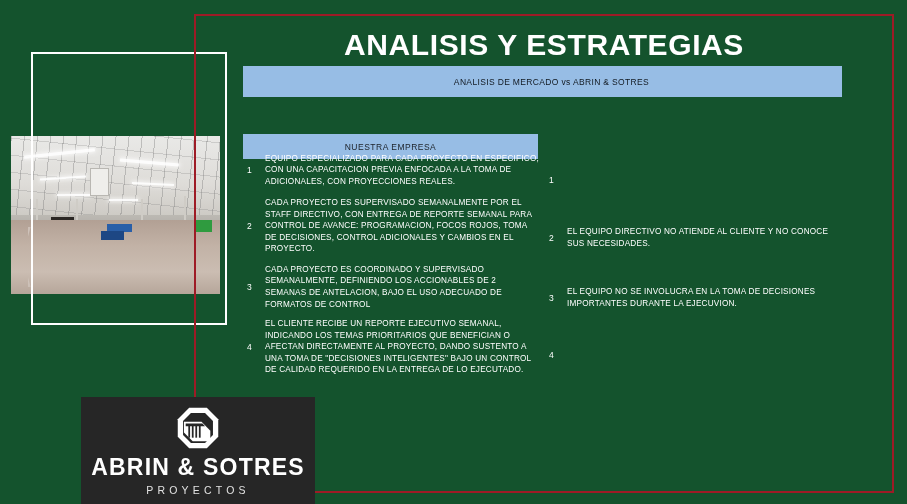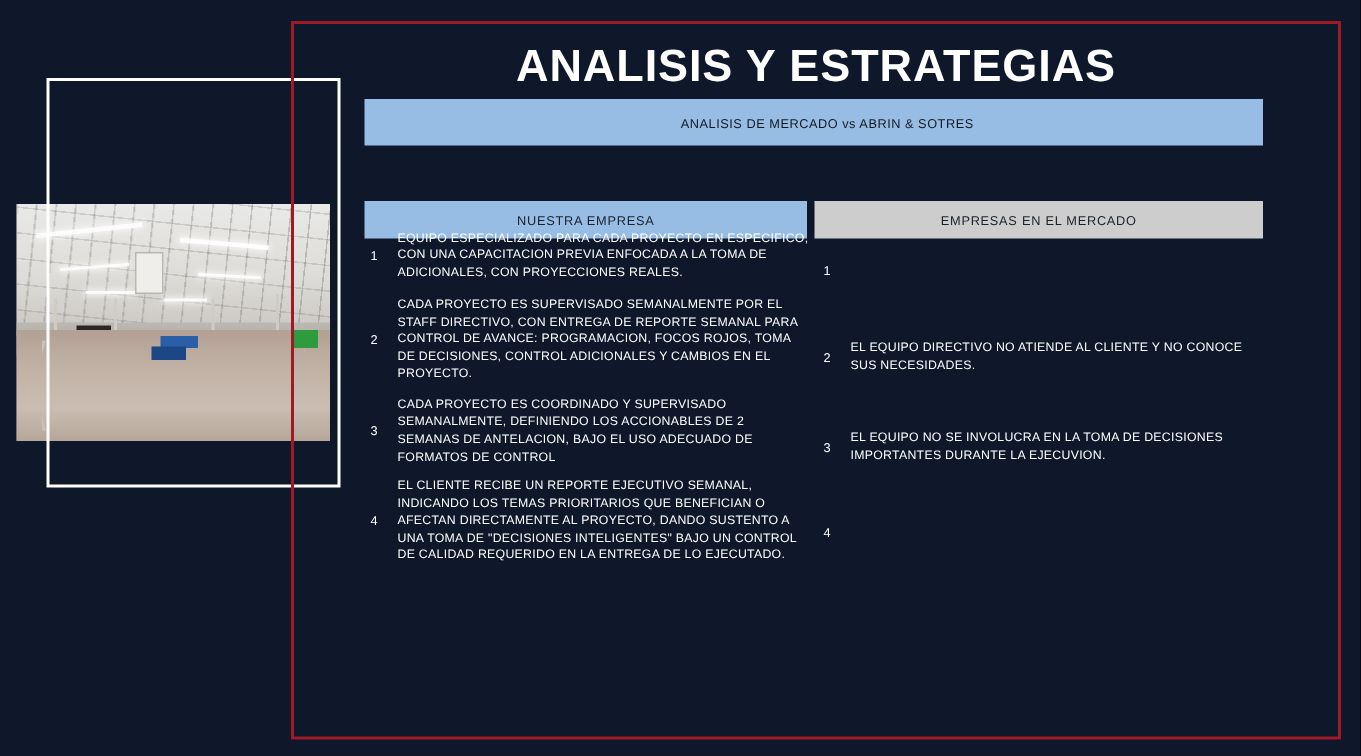--- a/index.html
+++ b/index.html
@@ -6,21 +6,21 @@
   * { box-sizing: border-box; margin: 0; padding: 0; }
   html, body {
     width: 907px; height: 504px;
     background: #000000;
     font-family: "Liberation Sans", sans-serif;
     overflow: hidden;
   }
   #slide {
     position: relative;
     width: 907px; height: 504px;
-    background: #0f172a;
+    background: #14532d;
   }
 
   
   .red-frame {
     position: absolute;
     left: 194px; top: 14px;
     width: 700px; height: 479px;
     border: 2px solid #9e1b26;
     border-top-color: #9e1b26;
     pointer-events: none;
@@ -199,21 +199,20 @@
   </div>
 
   <div class="white-frame"></div>
   <div class="red-frame"></div>
 
   <div class="title">ANALISIS Y ESTRATEGIAS</div>
 
   <div class="banner">ANALISIS DE MERCADO vs ABRIN &amp; SOTRES</div>
 
   <div class="col-head left">NUESTRA EMPRESA</div>
-  <div class="col-head right">EMPRESAS EN EL MERCADO</div>
 
   <div class="list left">
     <div class="row">
       <div class="num">1</div>
       <div class="txt">EQUIPO ESPECIALIZADO PARA CADA PROYECTO EN ESPECIFICO, CON UNA CAPACITACION PREVIA ENFOCADA A LA TOMA DE ADICIONALES, CON PROYECCIONES REALES.</div>
     </div>
     <div class="row">
       <div class="num">2</div>
       <div class="txt">CADA PROYECTO ES SUPERVISADO SEMANALMENTE POR EL STAFF DIRECTIVO, CON ENTREGA DE REPORTE SEMANAL PARA CONTROL DE AVANCE: PROGRAMACION, FOCOS ROJOS, TOMA DE DECISIONES, CONTROL ADICIONALES Y CAMBIOS EN EL PROYECTO.</div>
     </div>
@@ -237,14 +236,28 @@
     </div>
     <div class="row">
       <div class="num">3</div>
       <div class="txt">EL EQUIPO NO SE INVOLUCRA EN LA TOMA DE DECISIONES IMPORTANTES DURANTE LA EJECUVION.</div>
     </div>
     <div class="row">
       <div class="num">4</div>
     </div>
   </div>
 
+  <div class="logo-box">
+    <svg class="logo-mark" viewBox="0 0 100 100">
+      <path d="M30 4 H70 L96 30 V70 L70 96 H30 L4 70 V30 Z" fill="#ffffff"></path>
+      <path d="M34 16 H66 L84 34 V66 L66 84 H34 L16 66 V34 Z" fill="#262626"></path>
+      <path d="M18 36 H58 L78 56 V80 H38 L18 60 Z" fill="#ffffff"></path>
+      <rect x="28" y="44" width="4" height="28" fill="#262626"></rect>
+      <rect x="36" y="44" width="4" height="28" fill="#262626"></rect>
+      <rect x="44" y="44" width="4" height="28" fill="#262626"></rect>
+      <rect x="52" y="44" width="4" height="28" fill="#262626"></rect>
+      <path d="M22 40 H60 L66 46 H22 Z" fill="#262626"></path>
+    </svg>
+    <div class="logo-name">ABRIN &amp; SOTRES</div>
+    <div class="logo-sub">PROYECTOS</div>
+  </div>
 
 </div>
 
 </body></html>

